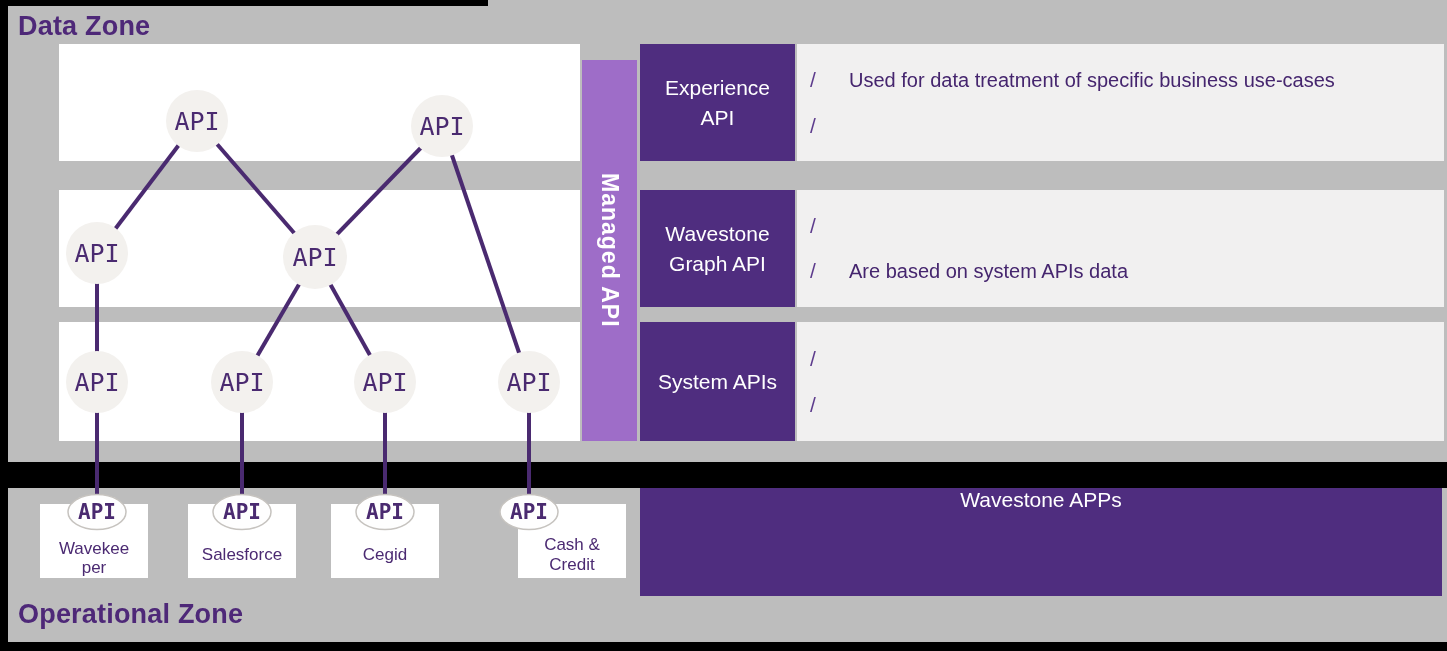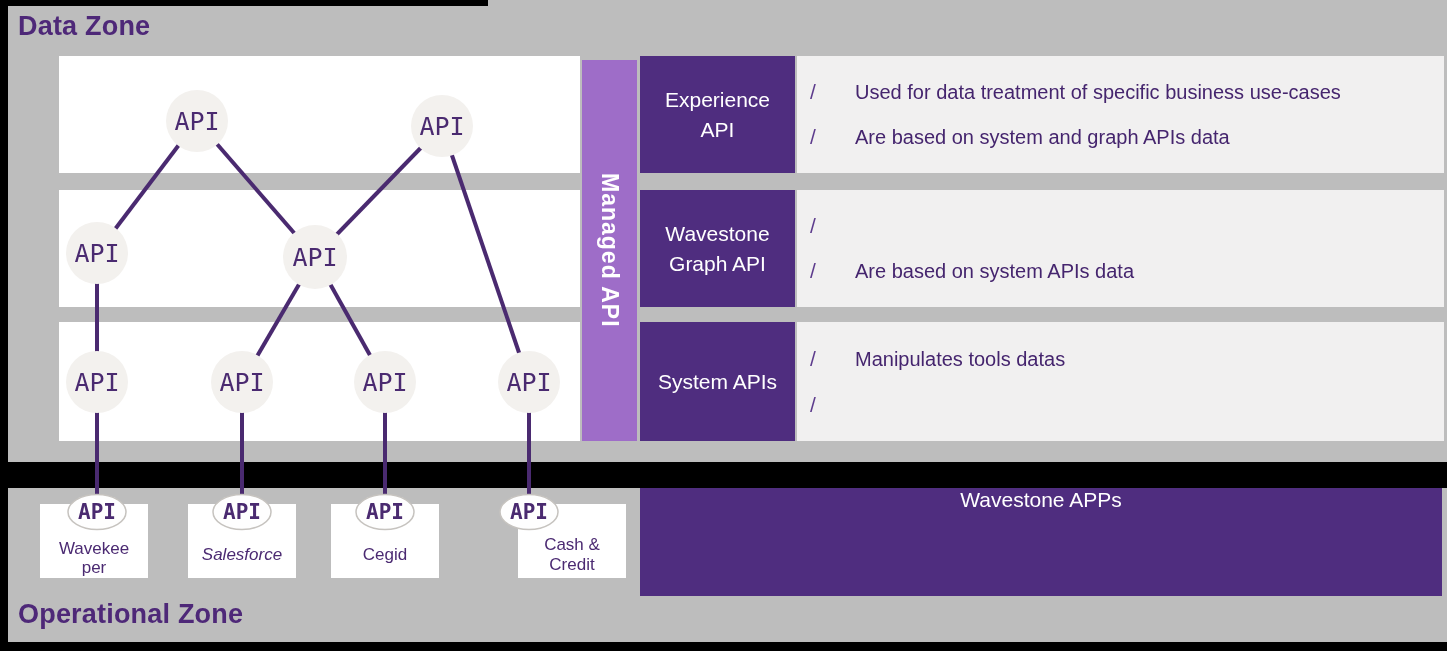--- a/index.html
+++ b/index.html
@@ -18,21 +18,21 @@
   .divider-band{left:0;top:462px;width:1447px;height:26px;background:#000;z-index:2;}
 
   .zone-title{
     color:#4e2878;font-size:27px;font-weight:600;letter-spacing:0.2px;z-index:4;
   }
   .title-data{left:18px;top:11px;}
   .title-op{left:18px;top:599px;}
 
   
   .tree-row{left:59px;width:521px;background:#ffffff;z-index:2;}
-  .row-y1{top:56px;height:117px;}
+  .row-y1{top:44px;height:117px;}
   .row-y2{top:190px;height:117px;}
   .row-y3{top:322px;height:119px;}
 
   
   .managed-bar{
     left:582px;top:60px;width:55px;height:381px;background:#9e6dc8;z-index:2;
     display:flex;align-items:center;justify-content:center;
   }
   .managed-bar span{
     writing-mode:vertical-rl;text-orientation:mixed;
@@ -53,33 +53,33 @@
     left:797px;width:647px;background:#f1f0f0;z-index:2;
     display:flex;flex-direction:column;justify-content:space-evenly;
     padding:4px 0;box-sizing:border-box;
   }
   .bullet-row{display:flex;align-items:flex-start;}
   .bullet-slash{
     color:#5d3b8c;font-size:21px;line-height:1.2;width:16px;margin-left:13px;
     flex:0 0 auto;
   }
   .bullet-text{
-    color:#45256e;font-size:20px;line-height:1.3;margin-left:29px;max-width:525px;
+    color:#45256e;font-size:20px;line-height:1.3;margin-left:23px;max-width:525px;
   }
 
   
   .tool-card{
     top:504px;width:108px;height:74px;background:#fff;z-index:4;
     display:flex;align-items:center;justify-content:center;text-align:center;
     box-sizing:border-box;padding-top:28px;
   }
   .tool-card .tool-label{
     color:#4b2a72;font-size:17px;line-height:1.15;max-width:96px;overflow-wrap:break-word;
   }
-  .tool-1{left:40px;align-items:flex-end;}  .tool-2{left:188px;font-style:italic;}  .tool-3{left:331px;text-align:center;}  .tool-4{left:475px;margin-left:43px;}
+  .tool-1{left:40px;align-items:flex-end;}  .tool-2{left:188px;}  .tool-3{left:331px;text-align:center;}  .tool-4{left:475px;margin-left:43px;}
   .tool-1 .tool-label{width:78px;overflow-wrap:anywhere;}
 
   
   .apps-box{
     left:640px;top:488px;width:802px;height:108px;background:#4f2d7f;z-index:4;
     display:flex;align-items:flex-start;justify-content:center;
   }
   .apps-box span{color:#fff;font-size:21px;}
 
   
@@ -125,36 +125,34 @@
   <span>System APIs</span>
 </div>
 
 <div class="abs desc-box row-y1">
   <div class="bullet-row">
     <span class="bullet-slash">/</span>
     <span class="bullet-text">Used for data treatment of specific business use-cases</span>
   </div>
   <div class="bullet-row">
     <span class="bullet-slash">/</span>
-    <span class="bullet-text">Are based on system and graph APIs data</span>
   </div>
 </div>
 <div class="abs desc-box row-y2">
   <div class="bullet-row">
     <span class="bullet-slash">/</span>
   </div>
   <div class="bullet-row">
     <span class="bullet-slash">/</span>
     <span class="bullet-text">Are based on system APIs data</span>
   </div>
 </div>
 <div class="abs desc-box row-y3">
   <div class="bullet-row">
     <span class="bullet-slash">/</span>
-    <span class="bullet-text">Manipulates tools datas</span>
   </div>
   <div class="bullet-row">
     <span class="bullet-slash">/</span>
   </div>
 </div>
 
 <div class="abs tool-card tool-1">
   <span class="tool-label">Wavekeeper</span>
 </div>
 <div class="abs tool-card tool-2">

